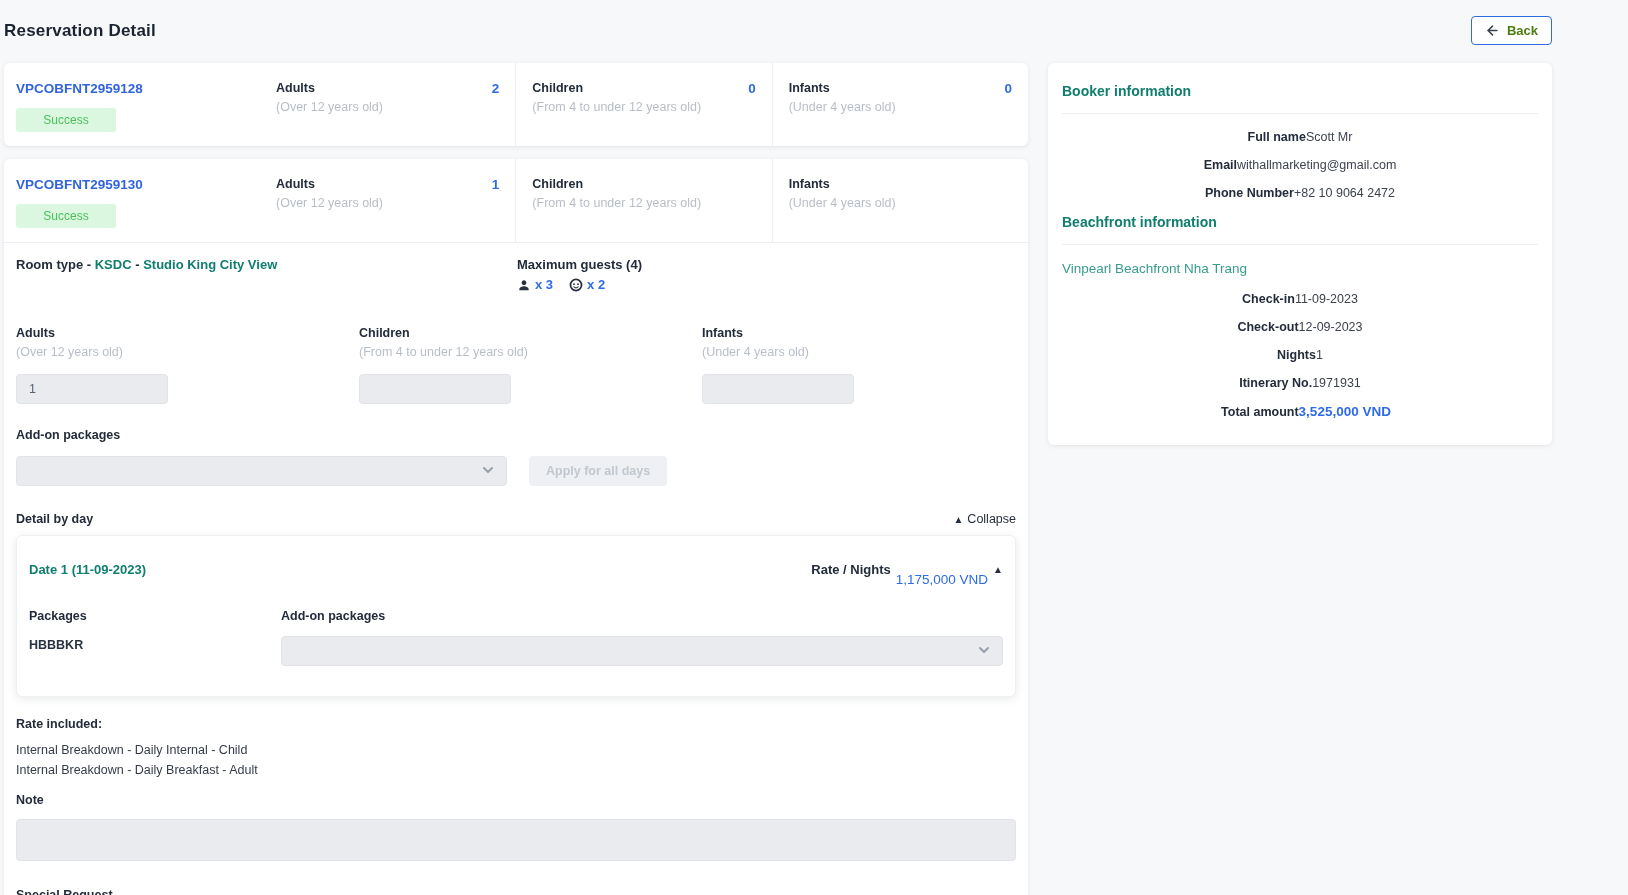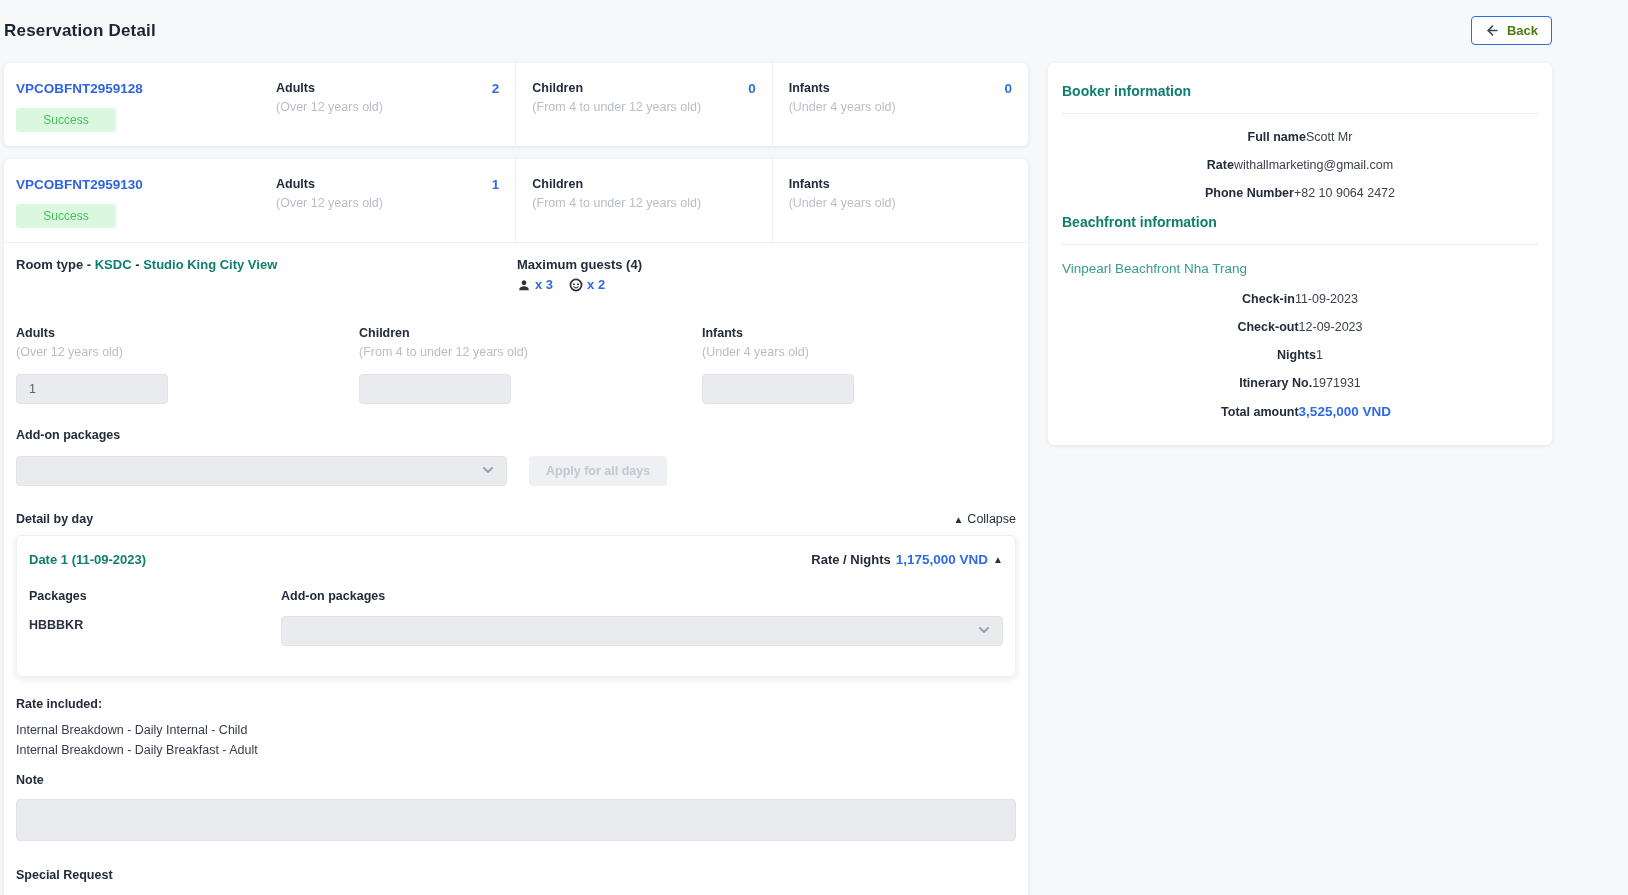--- a/index.html
+++ b/index.html
@@ -99,21 +99,21 @@
 
   .day-card {
     margin-top:9px; background:#fff; border:1px solid #eef0f2; border-radius:6px;
     box-shadow:0 2px 8px rgba(35,45,60,.10);
     padding:16px 12px 30px 12px;
   }
   .day-head { display:flex; justify-content:space-between; align-items:center; }
   .date-label { color:#0f7e6e; font-weight:700; font-size:13px; }
   .rate-wrap { display:flex; align-items:center; gap:5px; font-size:13px; }
   .rate-label { color:#232c3b; font-weight:600; }
-  .rate-value { color:#2e6be5; font-weight:700; font-size:13.5px; }
+  .rate-value { color:#2e6be5; font-weight:400; font-size:13.5px;margin-top:20px; }
   .day-cols { display:flex; margin-top:22px; }
   .day-col-pk { width:252px; flex:0 0 auto; }
   .day-col-ad { flex:1 1 auto; }
   .pk-value { margin-top:15px; font-weight:600; color:#2b3342; }
   .day-addon-select { margin-top:13px; height:30px; }
 
   
   .rate-included { margin-top:20px; }
   .ri-label { font-weight:700; margin-bottom:12px; }
   .ri-item { color:#343c49; margin-bottom:6px; }
@@ -345,21 +345,21 @@
       <div class="col-right">
         <div class="card info-card">
 
           <div class="info-heading">Booker information</div>
           <hr class="info-divider">
           <div class="info-row">
             <span class="i-label">Full name</span>
             <span class="i-value">Scott Mr</span>
           </div>
           <div class="info-row">
-            <span class="i-label">Rate</span>
+            <span class="i-label">Email</span>
             <span class="i-value">withallmarketing@gmail.com</span>
           </div>
           <div class="info-row">
             <span class="i-label">Phone Number</span>
             <span class="i-value">+82 10 9064 2472</span>
           </div>
 
           <div class="info-heading res-info-heading">Beachfront information</div>
           <hr class="info-divider">
           <div class="teal-link hotel-link">Vinpearl Beachfront Nha Trang</div>

